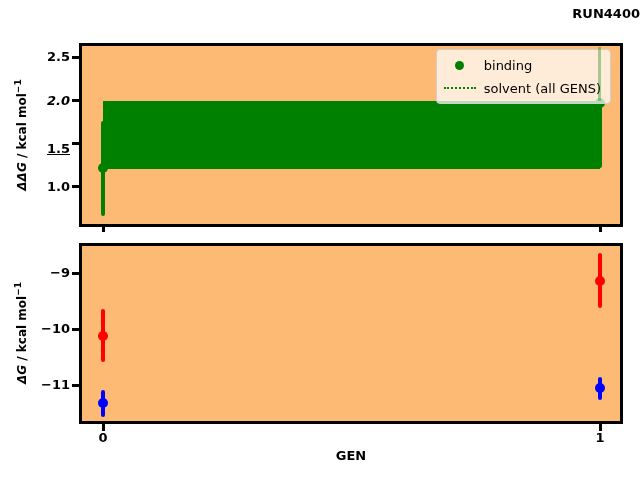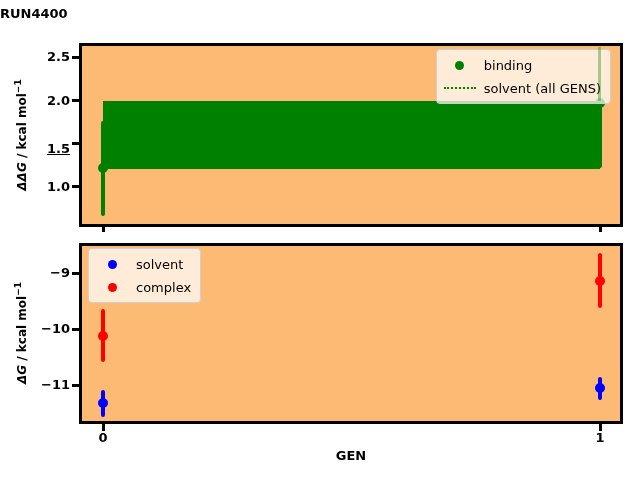--- a/index.html
+++ b/index.html
@@ -2,21 +2,21 @@
 <html><head>
 <meta charset="utf-8">
 <style>
   html,body{margin:0;padding:0;background:#fff;}
   .figure{
     position:relative;width:640px;height:480px;background:#ffffff;
     font-family:"DejaVu Sans","Liberation Sans",sans-serif;color:#000;
     overflow:hidden;
   }
   .suptitle{
-    position:absolute;left:0;top:6px;width:640px;text-align:left;
+    position:absolute;left:0;top:6px;width:640px;text-align:right;
     font-size:13px;font-weight:bold;
   }
   .axes{
     position:absolute;border:3px solid #000;box-sizing:border-box;background:#fdba74;
   }
   .axes-top{left:79px;top:43px;width:544px;height:184px;}
   .axes-bottom{left:79px;top:243px;width:544px;height:181px;}
   .ytick{position:absolute;left:-10px;width:7px;height:3px;background:#000;}
   .xtick{position:absolute;bottom:-10px;width:3px;height:7px;background:#000;}
   .yticklabel{
@@ -78,21 +78,21 @@
     <div class="marker green" style="left:16px;top:117.3px;"></div>
 
     <div class="ebar green" style="left:516px;top:56px;height:66px;"></div>
     <div class="marker green" style="left:513px;top:52px;"></div>
 
     <div class="ytick" style="top:9.5px;"></div>
     <div class="ytick" style="top:53px;"></div>
     <div class="ytick" style="top:96px;"></div>
     <div class="ytick" style="top:139px;"></div>
     <div class="yticklabel" style="top:2px;">2.5</div>
-    <div class="yticklabel" style="top:45.5px;">2.0</div>
+    <div class="yticklabel" style="top:45.5px;font-style:italic;">2.0</div>
     <div class="yticklabel" style="top:94px;text-decoration:underline;">1.5</div>
     <div class="yticklabel" style="top:131.5px;">1.0</div>
 
     <div class="xtick" style="left:19.5px;bottom:-8px;height:5px;"></div>
     <div class="xtick" style="left:516.5px;bottom:-8px;height:5px;"></div>
 
     <div class="legend" style="right:9px;top:3px;margin-left:20px;">
       <div class="legend-row">
         <span class="legend-handle">
             <span class="legend-dot green"></span>
@@ -131,34 +131,20 @@
     <div class="ytick" style="top:137.5px;"></div>
     <div class="yticklabel" style="top:18px;">−9</div>
     <div class="yticklabel" style="top:74px;">−10</div>
     <div class="yticklabel" style="top:130px;">−11</div>
 
     <div class="xtick" style="left:19.5px;"></div>
     <div class="xtick" style="left:516.5px;"></div>
     <div class="xticklabel" style="left:9px;">0</div>
     <div class="xticklabel" style="left:506px;">1</div>
 
-    <div class="legend" style="left:6px;top:2px;">
-      <div class="legend-row">
-        <span class="legend-handle">
-            <span class="legend-dot blue"></span>
-          </span>
-        <span class="legend-label">solvent</span>
-      </div>
-      <div class="legend-row">
-        <span class="legend-handle">
-            <span class="legend-dot red"></span>
-          </span>
-        <span class="legend-label">complex</span>
-      </div>
-    </div>
   </div>
 
   <div class="ylabel" style="left:22px;top:333px;">
     <span class="math">ΔG</span><span> / kcal mol</span><span class="sup">−1</span>
   </div>
 
   <div class="xlabel">GEN</div>
 
 </div>
 

